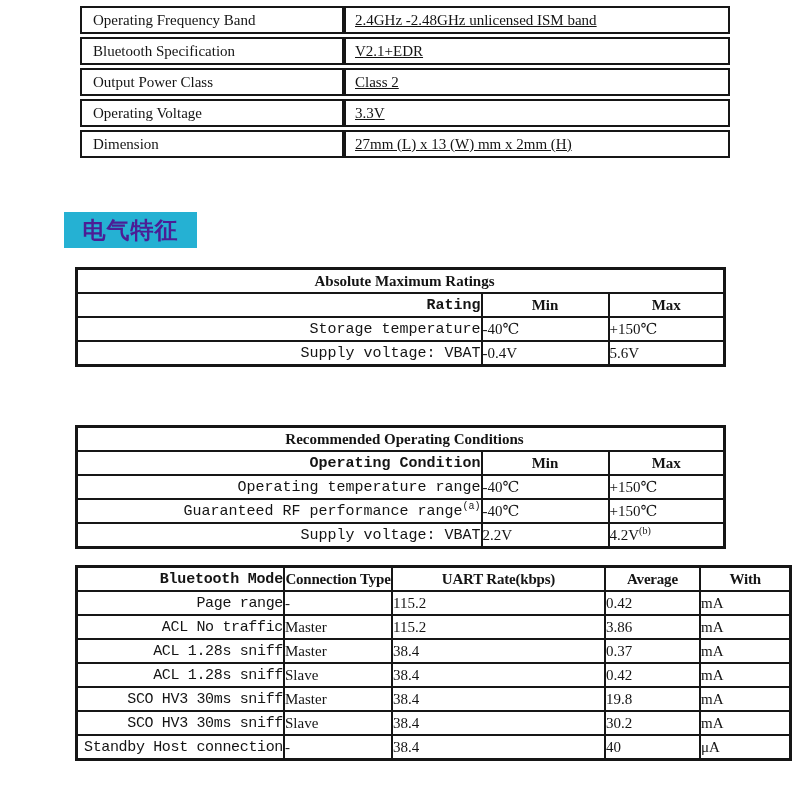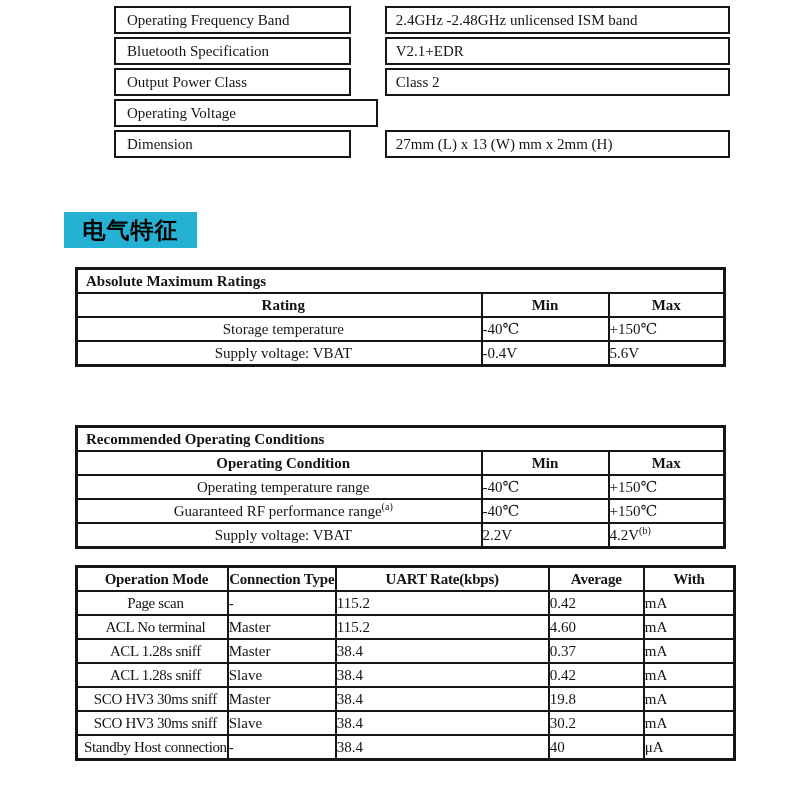--- a/index.html
+++ b/index.html
@@ -8,46 +8,46 @@
     font-family:"Liberation Serif","DejaVu Serif",serif;color:#141414;
     overflow:hidden;
   }
   .abs{position:absolute;box-sizing:border-box;}
 
   
   .spec-table{left:80px;top:6px;width:650px;}
   .spec-row{display:flex;margin-bottom:3px;}
   .spec-cell{
     box-sizing:border-box;border:2px solid #161616;height:28px;
-    display:flex;align-items:center;font-size:15px;background:#fff;margin-left:34px;
+    display:flex;align-items:center;font-size:15px;background:#fff;
   }
   .spec-label{width:264px;padding-left:11px;}
-  .spec-value{width:386px;padding-left:9px;}
+  .spec-value{width:386px;padding-left:9px;text-decoration:underline;}
 
   
   .banner{
     left:64px;top:212px;width:133px;height:36px;
     display:flex;align-items:center;justify-content:center;
     font-family:"DejaVu Sans","Liberation Sans",sans-serif;
     font-weight:bold;font-size:23px;letter-spacing:1px;
   }
 
   
   table.dtable{
     border-collapse:collapse;table-layout:fixed;background:#fff;
     border:3px solid #161616;
   }
   .dtable td,.dtable th{
     border:2px solid #161616;font-size:15px;height:22px;padding:0;
     overflow:hidden;white-space:nowrap;
   }
   .dtable th{font-weight:bold;}
   .c{margin-top:48px;}
-  .l{text-align:center;padding-left:8px !important;}
-  .title-cell{font-weight:bold;text-align:left;padding-left:8px !important;}
+  .l{text-align:right;padding-left:8px !important;font-family:Liberation Mono, monospace;}
+  .title-cell{font-weight:bold;text-align:center;padding-left:8px !important;}
   sup{font-size:10px;line-height:0;}
 
   .abs-table{left:75px;top:267px;}
   .rec-table{left:75px;top:425px;}
   .op-table{left:75px;top:565px;}
   .op-table td.l{letter-spacing:-0.35px;padding-left:6px !important;}
   .op-table th{letter-spacing:-0.2px;}
 </style>
 </head>
 <body>
@@ -60,28 +60,29 @@
   <div class="spec-row">
     <div class="spec-cell spec-label">Bluetooth Specification</div>
     <div class="spec-cell spec-value">V2.1+EDR</div>
   </div>
   <div class="spec-row">
     <div class="spec-cell spec-label">Output Power Class</div>
     <div class="spec-cell spec-value">Class 2</div>
   </div>
   <div class="spec-row">
     <div class="spec-cell spec-label">Operating Voltage</div>
+    <div class="spec-cell spec-value">3.3V</div>
   </div>
   <div class="spec-row">
     <div class="spec-cell spec-label">Dimension</div>
     <div class="spec-cell spec-value">27mm (L) x 13 (W) mm x 2mm (H)</div>
   </div>
 </div>
 
-<div class="abs banner" style="background: rgb(37, 177, 211); color: #000000;">电气特征</div>
+<div class="abs banner" style="background: rgb(37, 177, 211); color: #4c1d95;">电气特征</div>
 
 <table class="abs dtable abs-table">
   <colgroup>
       <col style="width:405px">
       <col style="width:127px">
       <col style="width:116px">
     </colgroup>
   <tbody>
       <tr>
     <td colspan="3" class="title-cell">Absolute Maximum Ratings</td>
@@ -140,38 +141,38 @@
 <table class="abs dtable op-table">
   <colgroup>
       <col style="width:141px">
       <col style="width:108px">
       <col style="width:213px">
       <col style="width:95px">
       <col style="width:91px">
     </colgroup>
   <tbody>
       <tr>
-    <th class="l">Operation Mode</th>
+    <th class="l">Bluetooth Mode</th>
     <th class="c">Connection Type</th>
     <th class="c">UART Rate(kbps)</th>
     <th class="c">Average</th>
     <th class="c">With</th>
   </tr>
   <tr>
-    <td class="l">Page scan</td>
+    <td class="l">Page range</td>
     <td class="c">-</td>
     <td class="c">115.2</td>
     <td class="c">0.42</td>
     <td class="c">mA</td>
   </tr>
   <tr>
-    <td class="l">ACL No terminal</td>
+    <td class="l">ACL No traffic</td>
     <td class="c">Master</td>
     <td class="c">115.2</td>
-    <td class="c">4.60</td>
+    <td class="c">3.86</td>
     <td class="c">mA</td>
   </tr>
   <tr>
     <td class="l">ACL 1.28s sniff</td>
     <td class="c">Master</td>
     <td class="c">38.4</td>
     <td class="c">0.37</td>
     <td class="c">mA</td>
   </tr>
   <tr>

